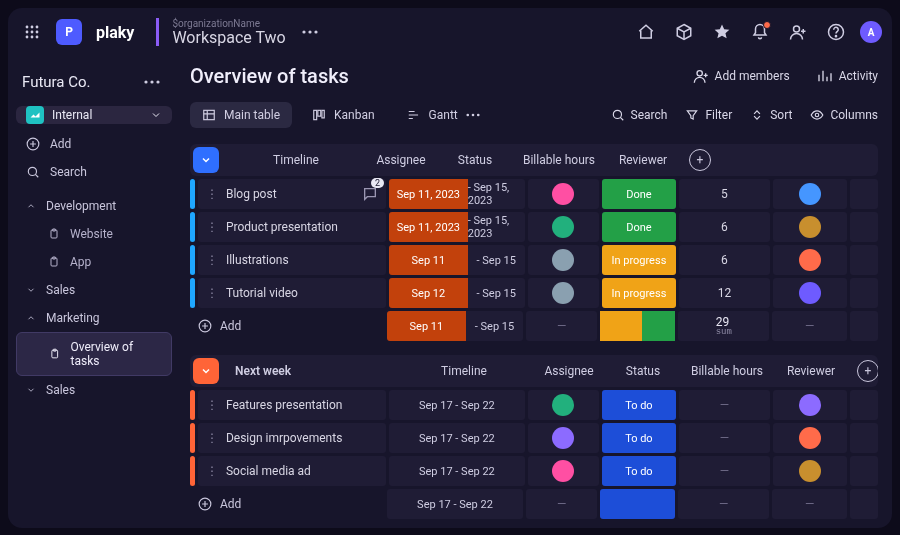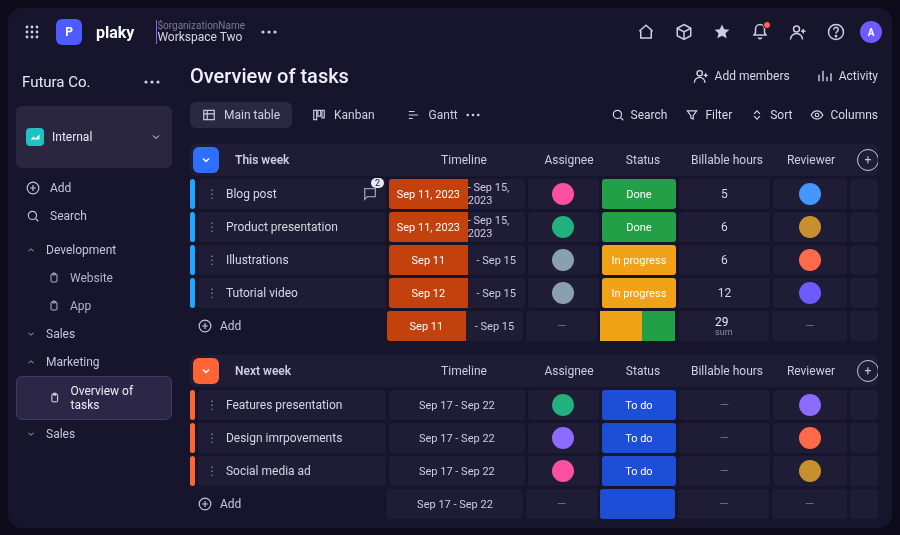--- a/index.html
+++ b/index.html
@@ -31,24 +31,24 @@
     border-radius:6px;
   }
   .logo {
     width:26px; height:26px; border-radius:6px; background:#4e5bff;
     display:flex; align-items:center; justify-content:center;
     font-weight:700; color:#fff;
   }
   .brand { font-weight:700; color:#fff; font-size:16px; margin-left:4px; }
   .ws {
     display:flex; flex-direction:column; margin-left:12px;
-    border-left:1px solid #8b5cf6; padding-left:0; line-height:1.1;
+    border-left:3px solid #8b5cf6; padding-left:13px; line-height:1.1;
   }
   .ws .org { font-size:10px; color:#7d7a93; }
-  .ws .name { font-size:12px; color:#d8d6e4; }
+  .ws .name { font-size:16px; color:#d8d6e4; }
   .badge-dot { position:relative; }
   .badge-dot::after {
     content:""; position:absolute; top:3px; right:3px; width:6px; height:6px;
     border-radius:50%; background:#ff6b4a; border:1px solid #17152b;
   }
   .avatar {
     width:22px; height:22px; border-radius:50%; display:inline-flex;
     align-items:center; justify-content:center; font-size:10px;
     font-weight:700; color:#fff; flex:none;
   }
@@ -57,21 +57,21 @@
   .av6{background:#8c6bff;} .av7{background:#8aa0b0;}
 
   
   .body { flex:1; display:flex; min-height:0; }
   
   .sidebar { width:172px; padding:8px 8px 0 8px; display:flex; flex-direction:column; }
   .side-head { display:flex; align-items:center; justify-content:space-between; padding:4px 6px 10px 6px; }
   .side-head .team { font-size:15px; color:#e9e8f4; }
   .select-box {
     display:flex; align-items:center; gap:8px;
-    background:#2b2640; border-radius:6px; padding:22px 10px;
+    background:#2b2640; border-radius:6px; padding:0 10px;
     color:#e9e8f4; cursor:pointer; justify-content:space-between;
   }
   .select-box .lead { display:flex; align-items:center; gap:8px; }
   .mini-ic {
     width:18px; height:18px; border-radius:4px; display:flex;
     align-items:center; justify-content:center;
   }
   .sidebar .item {
     display:flex; align-items:center; gap:10px; padding:7px 10px;
     border-radius:6px; color:#c9c6dc; cursor:pointer;
@@ -175,21 +175,21 @@
 
   .add-row {
     display:flex; align-items:center; height:30px; margin-top:3px; gap:3px;
   }
   .add-row .addbtn {
     width:196px; display:flex; align-items:center; gap:8px; padding:0 8px;
     color:#c9c6dc; cursor:pointer;
   }
   .hours-sum { display:flex; flex-direction:column; line-height:1; }
   .hours-sum .v { font-size:12px; color:#e9e8f4; }
-  .hours-sum .l { font-size:9px; color:#8e8aa5; }
+  .hours-sum .l { font-size:9px; color:#8e8aa5;font-family:Liberation Mono, monospace; }
 
   .comment-badge {
     position:relative; margin-left:auto; display:flex; align-items:center;
     color:#9a96b2;
   }
   .comment-badge .n {
     position:absolute; top:-8px; right:-6px; background:#e9e8f4; color:#1b1930;
     font-size:9px; border-radius:8px; padding:0 4px;
   }
   .plus-circle {
@@ -446,21 +446,20 @@
 
       <div class="groups" id="groups">
   <div class="group g-blue">
     <div class="group-head">
       <div class="toggle">
         <svg width="12" height="12" viewBox="0 0 24 24" fill="none" stroke="#fff" stroke-width="3">
                   <path d="M6 9l6 6 6-6"></path>
                 </svg>
       </div>
       <div class="head-cols">
-        <div class="col c-name">This week</div>
         <div class="col c-timeline">Timeline</div>
         <div class="col c-assignee">Assignee</div>
         <div class="col c-status">Status</div>
         <div class="col c-hours">Billable hours</div>
         <div class="col c-reviewer">Reviewer</div>
         <div class="col c-add">
                   <div class="plus-circle">+</div>
                 </div>
       </div>
     </div>

